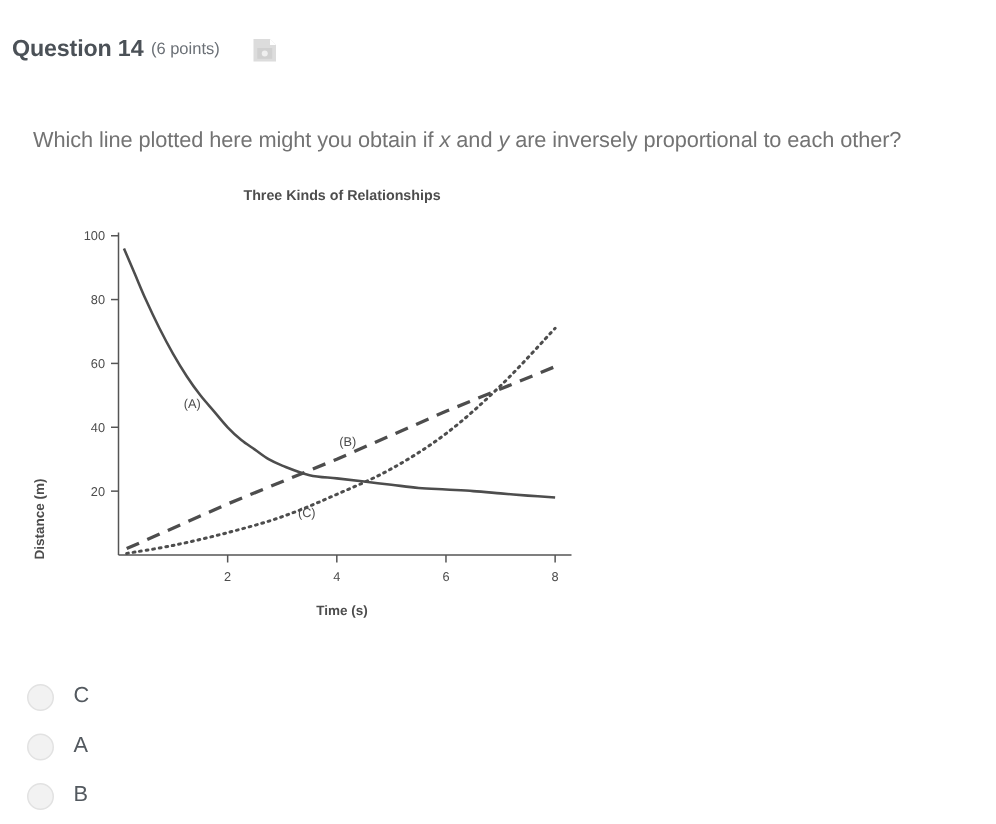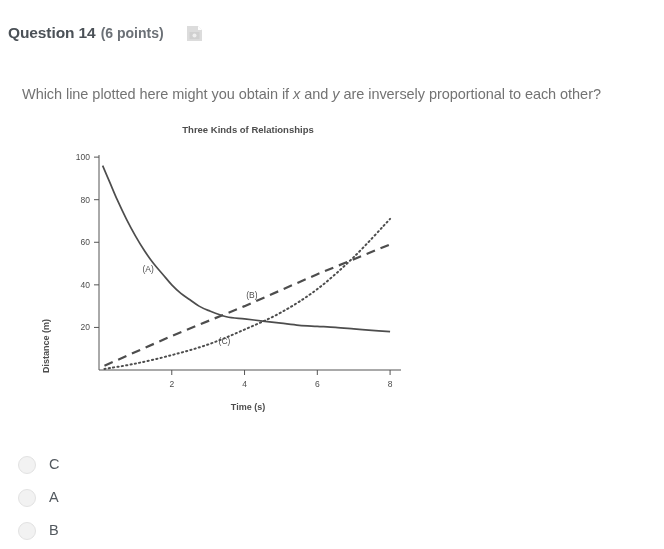--- a/index.html
+++ b/index.html
@@ -26,22 +26,22 @@
     height: 24px;
   }
   .q-title {
     font-size: 15.5px;
     font-weight: bold;
     color: #4b5157;
     letter-spacing: -0.1px;
     white-space: nowrap;
   }
   .q-points {
-    font-size: 14px;
-    font-weight: bold;
+    font-size: 11px;
+    font-weight: normal;
     color: #6b7076;
     margin-left: 5px;
     white-space: nowrap;
   }
   .q-attach-icon {
     margin-left: 22px;
     width: 17px;
     height: 17px;
     display: block;
   }
@@ -60,21 +60,20 @@
     font-style: italic;
   }
 
   
   .chart-wrap {
     position: absolute;
     left: 0px;
     top: 115px;
     width: 420px;
     height: 305px;
-    padding-left: 20px;
   }
   .chart-svg {
     display: block;
   }
 
   
   .options {
     position: absolute;
     left: 18px;
     top: 448px;

